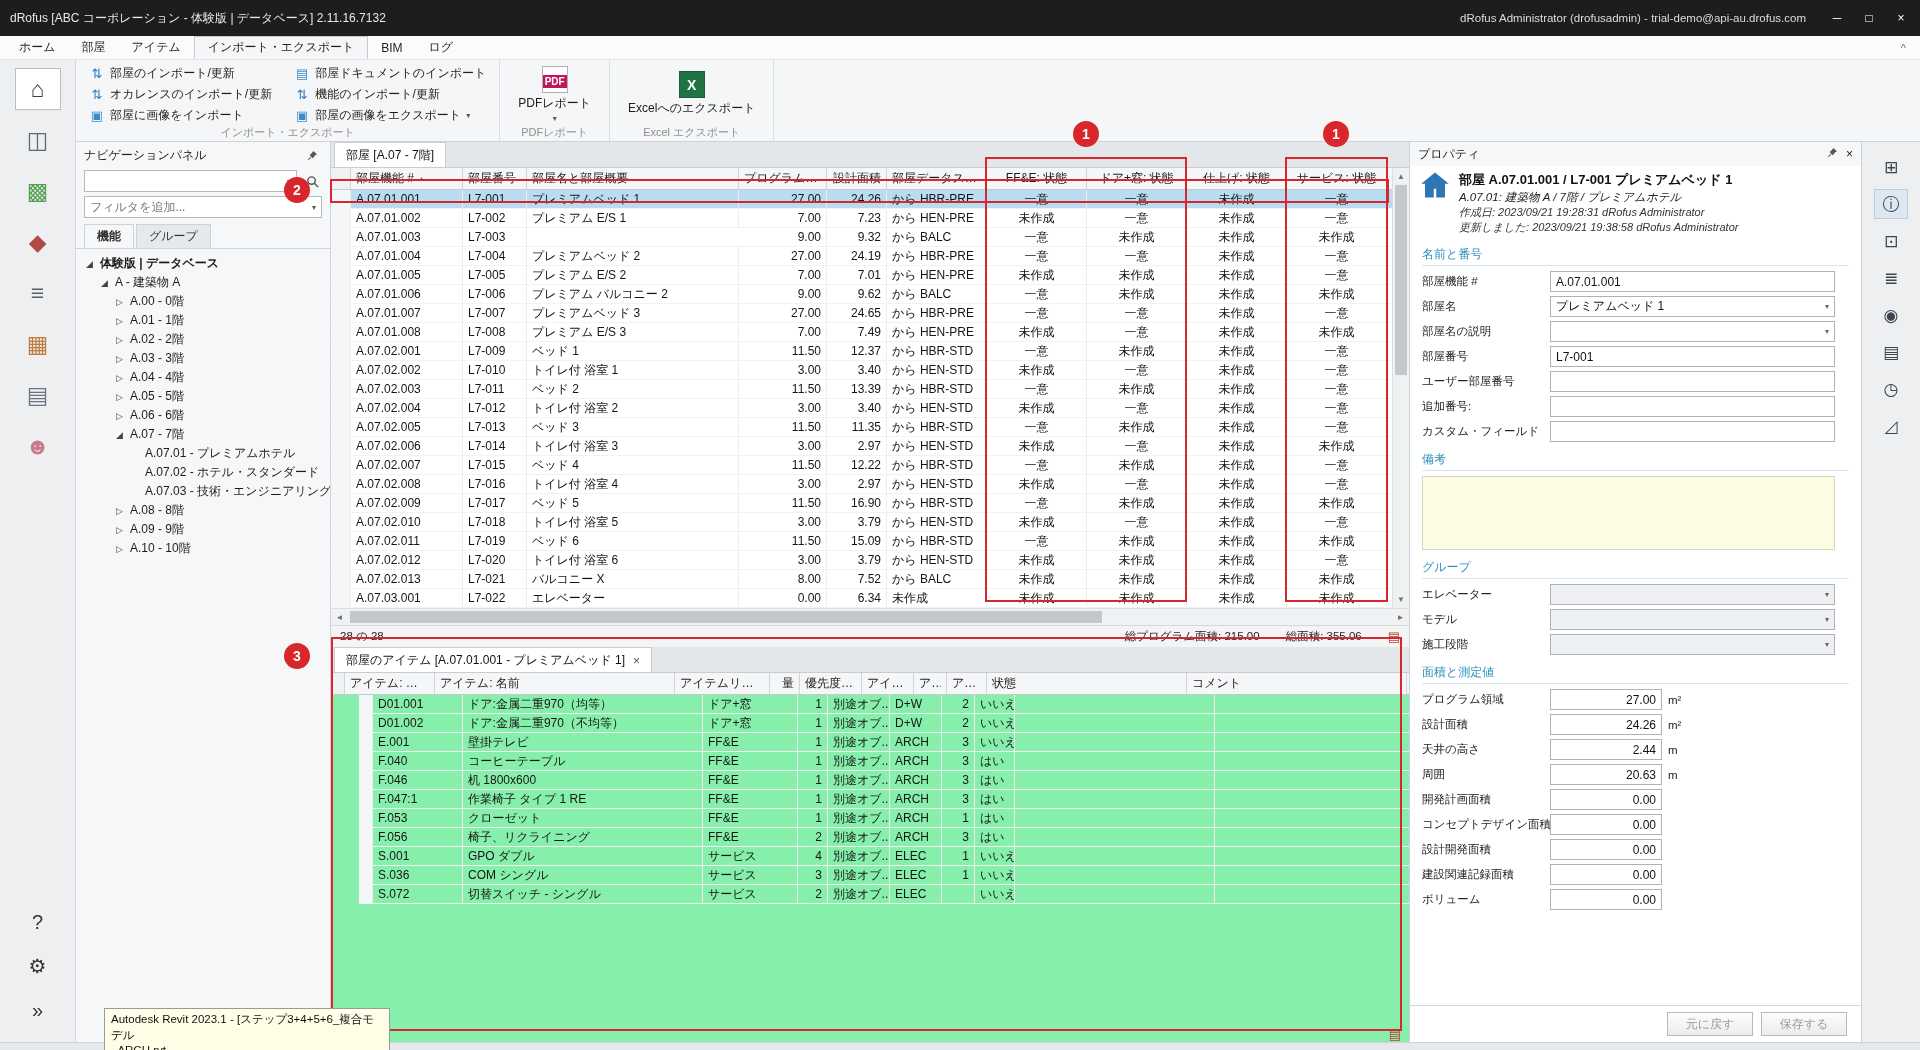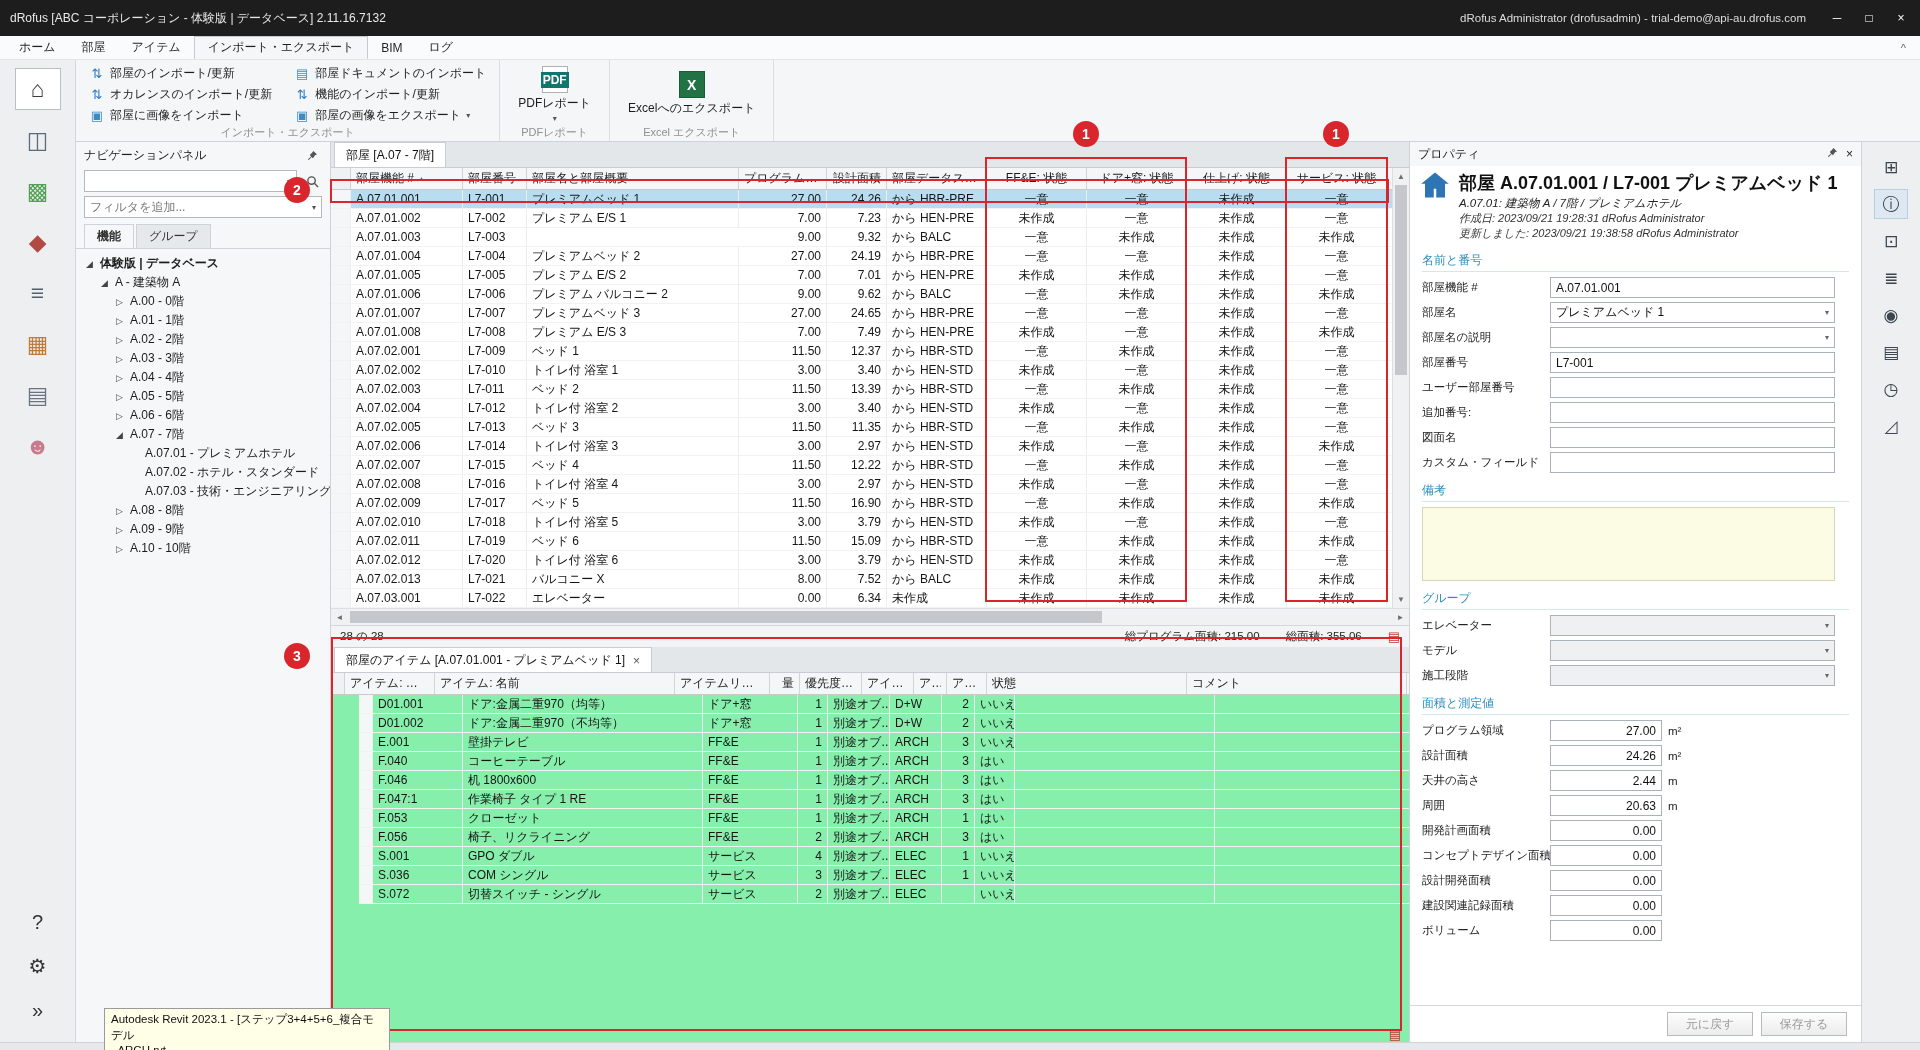--- a/index.html
+++ b/index.html
@@ -36,21 +36,21 @@
   .ribbon { height:82px; background:#f5f6f7; border-bottom:1px solid #cfd3d7; display:flex; flex:none; }
   .rgroup { display:flex; flex-direction:column; border-right:1px solid #dcdfe2; padding:3px 10px 0; }
   .rgroup-body { flex:1; display:flex; align-items:center; }
   .rgroup-caption { height:16px; text-align:center; font-size:11px; color:#8f8f8f; }
   .rbtn-grid { display:grid; grid-auto-flow:column; grid-template-rows:repeat(3,20px); grid-template-columns:repeat(2,auto); column-gap:16px; row-gap:1px; align-items:center; }
   .rbtn { display:flex; align-items:center; gap:5px; font-size:12px; color:#1d1d1d; padding:0 3px; cursor:default; }
   .rbtn-icon { width:16px; text-align:center; font-size:13px; }
   .rbtn-drop { font-size:8px; color:#555; }
   .bigbtn { display:flex; flex-direction:column; align-items:center; gap:2px; font-size:12px; color:#1d1d1d; padding:2px 8px; }
   .bigicon { width:26px; height:27px; border:1px solid #b0b0b0; background:#fff; display:flex; align-items:flex-end; justify-content:center; }
-  .bigicon.pdf b { background:#0f766e; color:#fff; font-size:12px; font-weight:bold; padding:1px 2px; margin-bottom:4px; }
+  .bigicon.pdf b { background:#be185d; color:#fff; font-size:10px; font-weight:bold; padding:1px 2px; margin-bottom:4px; }
   .bigicon.excel { background:#217346; border-color:#1a5c38; align-items:center; }
   .bigicon.excel b { color:#fff; font-size:14px; font-weight:bold; }
   .bigdrop { font-size:8px; color:#555; }
 
   
   .workspace { flex:none; height:900px; display:flex; min-width:0; }
 
   
   .nav-panel { width:255px; background:#f6f7f8; border-right:1px solid #cfd3d7; display:flex; flex-direction:column; flex:none; }
   .nav-header { height:26px; display:flex; align-items:center; justify-content:space-between; padding:0 8px; font-size:12px; color:#222; }
@@ -96,21 +96,21 @@
 
   
   .items-zone { flex:1; display:flex; flex-direction:column; background:#86efac; min-height:0; }
   .items-footer { margin-top:auto; height:16px; display:flex; justify-content:flex-end; align-items:center; padding-right:8px; }
 
   
   .props { width:452px; background:#fff; display:flex; flex-direction:column; font-size:12px; flex:none; border-right:1px solid #cfd3d7; }
   .props-titlebar { height:24px; background:#f6f7f8; display:flex; align-items:center; justify-content:space-between; padding:0 8px; font-size:12px; color:#222; flex:none; }
   .pt-icons { display:flex; align-items:center; gap:8px; }
   .props-header { display:flex; gap:9px; padding:5px 10px 2px; flex:none; }
-  .ph-title { font-size:18px; font-weight:bold; color:#111; }
+  .ph-title { font-size:13px; font-weight:bold; color:#111; }
   .ph-sub { font-size:11.5px; font-style:italic; color:#222; margin-top:1px; }
   .ph-meta { font-size:11px; font-style:italic; color:#333; }
   .props-scroll { flex:1; padding:0 12px; overflow:hidden; }
   .section-title { color:#2a8fbd; font-size:12px; border-bottom:1px solid #d5e6f0; padding-bottom:2px; margin:9px 0 5px; }
   .field-row { display:flex; align-items:center; margin:4px 0; }
   .field-label { width:128px; flex:none; font-size:11.5px; color:#1a1a1a; white-space:nowrap; overflow:hidden; }
   .field-input { flex:1; height:21px; border:1px solid #abb2ba; background:#fff; display:flex; align-items:center; padding:0 5px; margin-right:14px; font-size:12px; color:#111; }
   .field-input.muted { background:#eef0f2; }
   .fi-arrow { margin-left:auto; font-size:8px; color:#666; }
   .num-input { flex:none; width:112px; margin-right:6px; }
@@ -971,26 +971,20 @@
                     <span class="fi-val"></span>
                   </div>
                 </div>
                 <div class="field-row">
                   <div class="field-label">追加番号:</div>
                   <div class="field-input">
                     <span class="fi-val"></span>
                   </div>
                 </div>
                 <div class="field-row">
-                  <div class="field-label">図面名</div>
-                  <div class="field-input">
-                    <span class="fi-val"></span>
-                  </div>
-                </div>
-                <div class="field-row">
                   <div class="field-label">カスタム・フィールド</div>
                   <div class="field-input">
                     <span class="fi-val"></span>
                   </div>
                 </div>
               </div>
             <div class="section-title">備考</div>
             <div class="notes-box"></div>
             <div class="section-title">グループ</div>
             <div id="group-fields">

